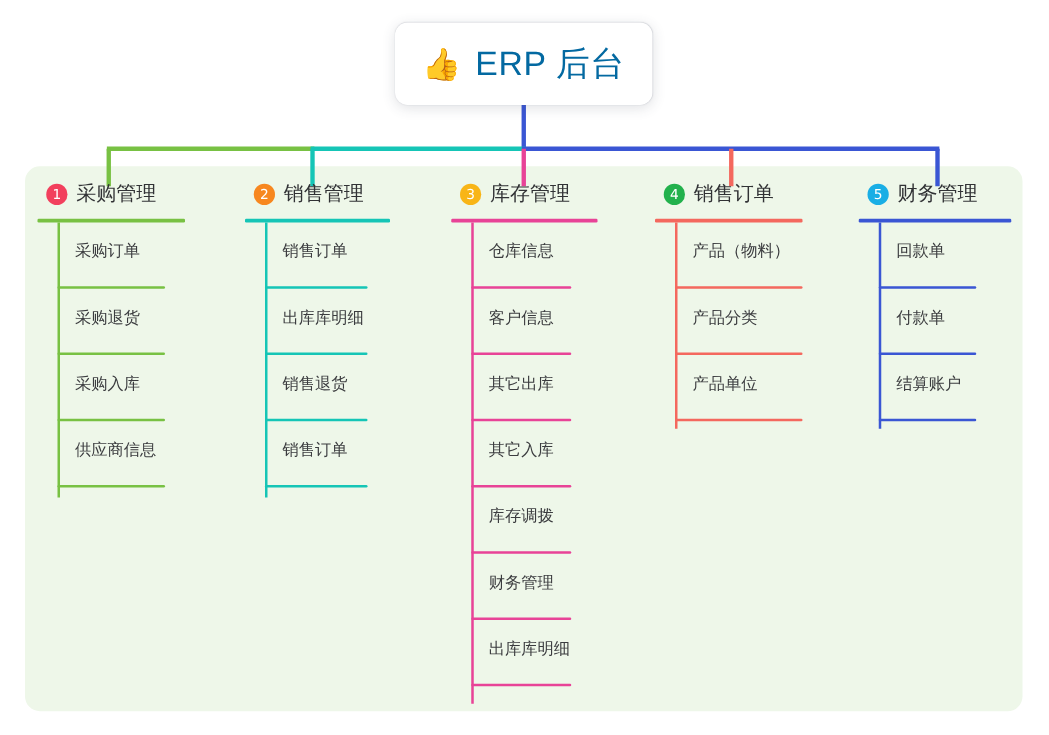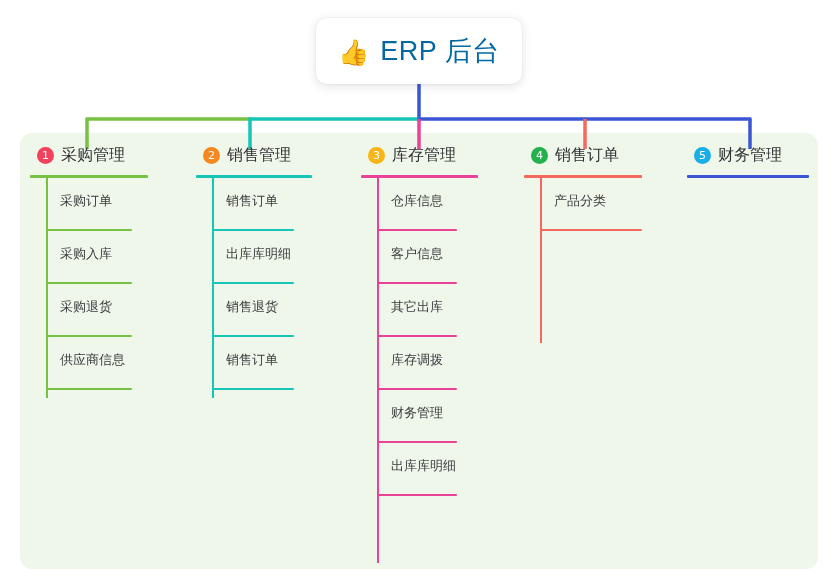--- a/index.html
+++ b/index.html
@@ -175,28 +175,28 @@
           <span class="head-label">采购管理</span>
         </div>
         <div class="head-rule" style="background: rgb(120, 193, 67); width: 118px;"></div>
         <div class="kids">
           <div class="kid-spine" style="background: rgb(120, 193, 67); height: 220px;"></div>
           <div class="kid">
             <span class="kid-label">采购订单</span>
             <div class="kid-rule" style="background: rgb(120, 193, 67); width: 86px;"></div>
           </div>
           <div class="kid">
+            <span class="kid-label">采购退货</span>
+            <div class="kid-rule" style="background: rgb(120, 193, 67); width: 86px;"></div>
+          </div>
+          <div class="kid">
             <span class="kid-label">采购入库</span>
             <div class="kid-rule" style="background: rgb(120, 193, 67); width: 86px;"></div>
           </div>
           <div class="kid">
-            <span class="kid-label">采购退货</span>
-            <div class="kid-rule" style="background: rgb(120, 193, 67); width: 86px;"></div>
-          </div>
-          <div class="kid">
             <span class="kid-label">供应商信息</span>
             <div class="kid-rule" style="background: rgb(120, 193, 67); width: 86px;"></div>
           </div>
         </div>
       </div>
       <div class="col" style="left: 196px;">
         <div class="col-head">
           <span class="badge" style="background: rgb(247, 135, 31);">2</span>
           <span class="head-label">销售管理</span>
         </div>
@@ -235,20 +235,24 @@
           </div>
           <div class="kid">
             <span class="kid-label">客户信息</span>
             <div class="kid-rule" style="background: rgb(232, 67, 151); width: 80px;"></div>
           </div>
           <div class="kid">
             <span class="kid-label">其它出库</span>
             <div class="kid-rule" style="background: rgb(232, 67, 151); width: 80px;"></div>
           </div>
           <div class="kid">
+            <span class="kid-label">其它入库</span>
+            <div class="kid-rule" style="background: rgb(232, 67, 151); width: 80px;"></div>
+          </div>
+          <div class="kid">
             <span class="kid-label">库存调拨</span>
             <div class="kid-rule" style="background: rgb(232, 67, 151); width: 80px;"></div>
           </div>
           <div class="kid">
             <span class="kid-label">财务管理</span>
             <div class="kid-rule" style="background: rgb(232, 67, 151); width: 80px;"></div>
           </div>
           <div class="kid">
             <span class="kid-label">出库库明细</span>
             <div class="kid-rule" style="background: rgb(232, 67, 151); width: 80px;"></div>
@@ -257,27 +261,50 @@
       </div>
       <div class="col" style="left: 524px;">
         <div class="col-head">
           <span class="badge" style="background: rgb(34, 177, 76);">4</span>
           <span class="head-label">销售订单</span>
         </div>
         <div class="head-rule" style="background: rgb(244, 104, 94); width: 118px;"></div>
         <div class="kids">
           <div class="kid-spine" style="background: rgb(244, 104, 94); height: 165px;"></div>
           <div class="kid">
+            <span class="kid-label">产品（物料）</span>
+            <div class="kid-rule" style="background: rgb(244, 104, 94); width: 102px;"></div>
+          </div>
+          <div class="kid">
             <span class="kid-label">产品分类</span>
             <div class="kid-rule" style="background: rgb(244, 104, 94); width: 102px;"></div>
           </div>
+          <div class="kid">
+            <span class="kid-label">产品单位</span>
+            <div class="kid-rule" style="background: rgb(244, 104, 94); width: 102px;"></div>
+          </div>
         </div>
       </div>
       <div class="col" style="left: 687px;">
         <div class="col-head">
           <span class="badge" style="background: rgb(25, 174, 229);">5</span>
           <span class="head-label">财务管理</span>
         </div>
         <div class="head-rule" style="background: rgb(58, 86, 212); width: 122px;"></div>
+        <div class="kids">
+          <div class="kid-spine" style="background: rgb(58, 86, 212); height: 165px;"></div>
+          <div class="kid">
+            <span class="kid-label">回款单</span>
+            <div class="kid-rule" style="background: rgb(58, 86, 212); width: 78px;"></div>
+          </div>
+          <div class="kid">
+            <span class="kid-label">付款单</span>
+            <div class="kid-rule" style="background: rgb(58, 86, 212); width: 78px;"></div>
+          </div>
+          <div class="kid">
+            <span class="kid-label">结算账户</span>
+            <div class="kid-rule" style="background: rgb(58, 86, 212); width: 78px;"></div>
+          </div>
+        </div>
       </div>
     </div>
 
 </div>
 
 </body></html>

